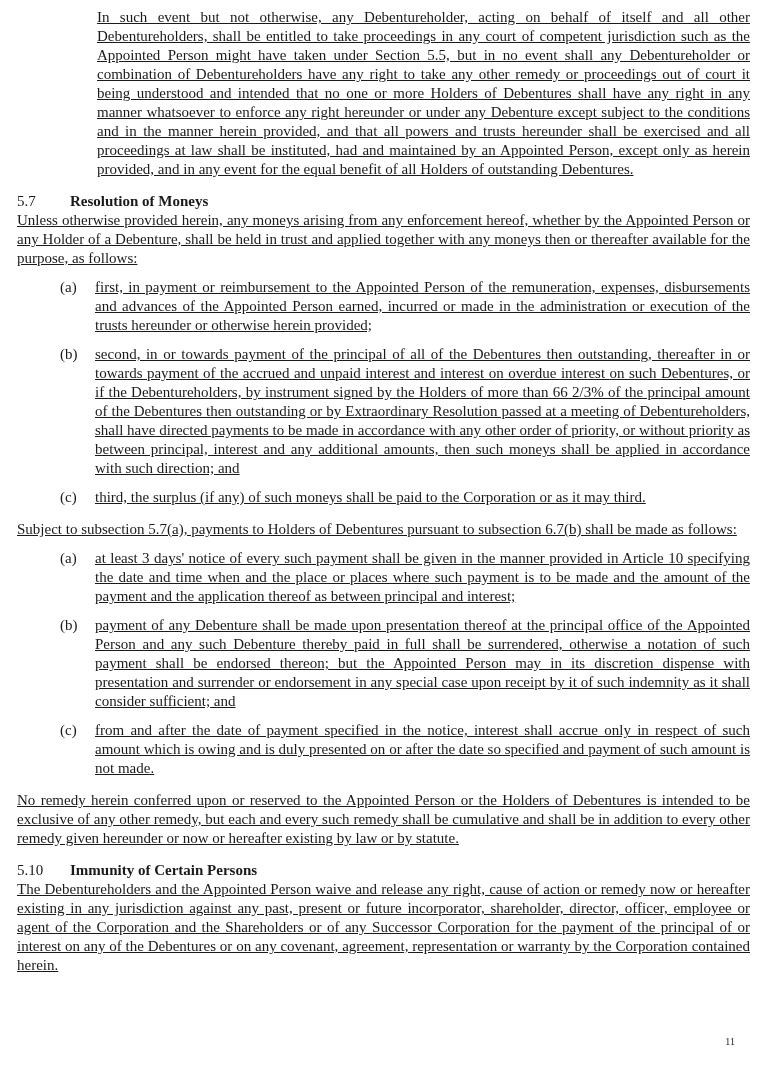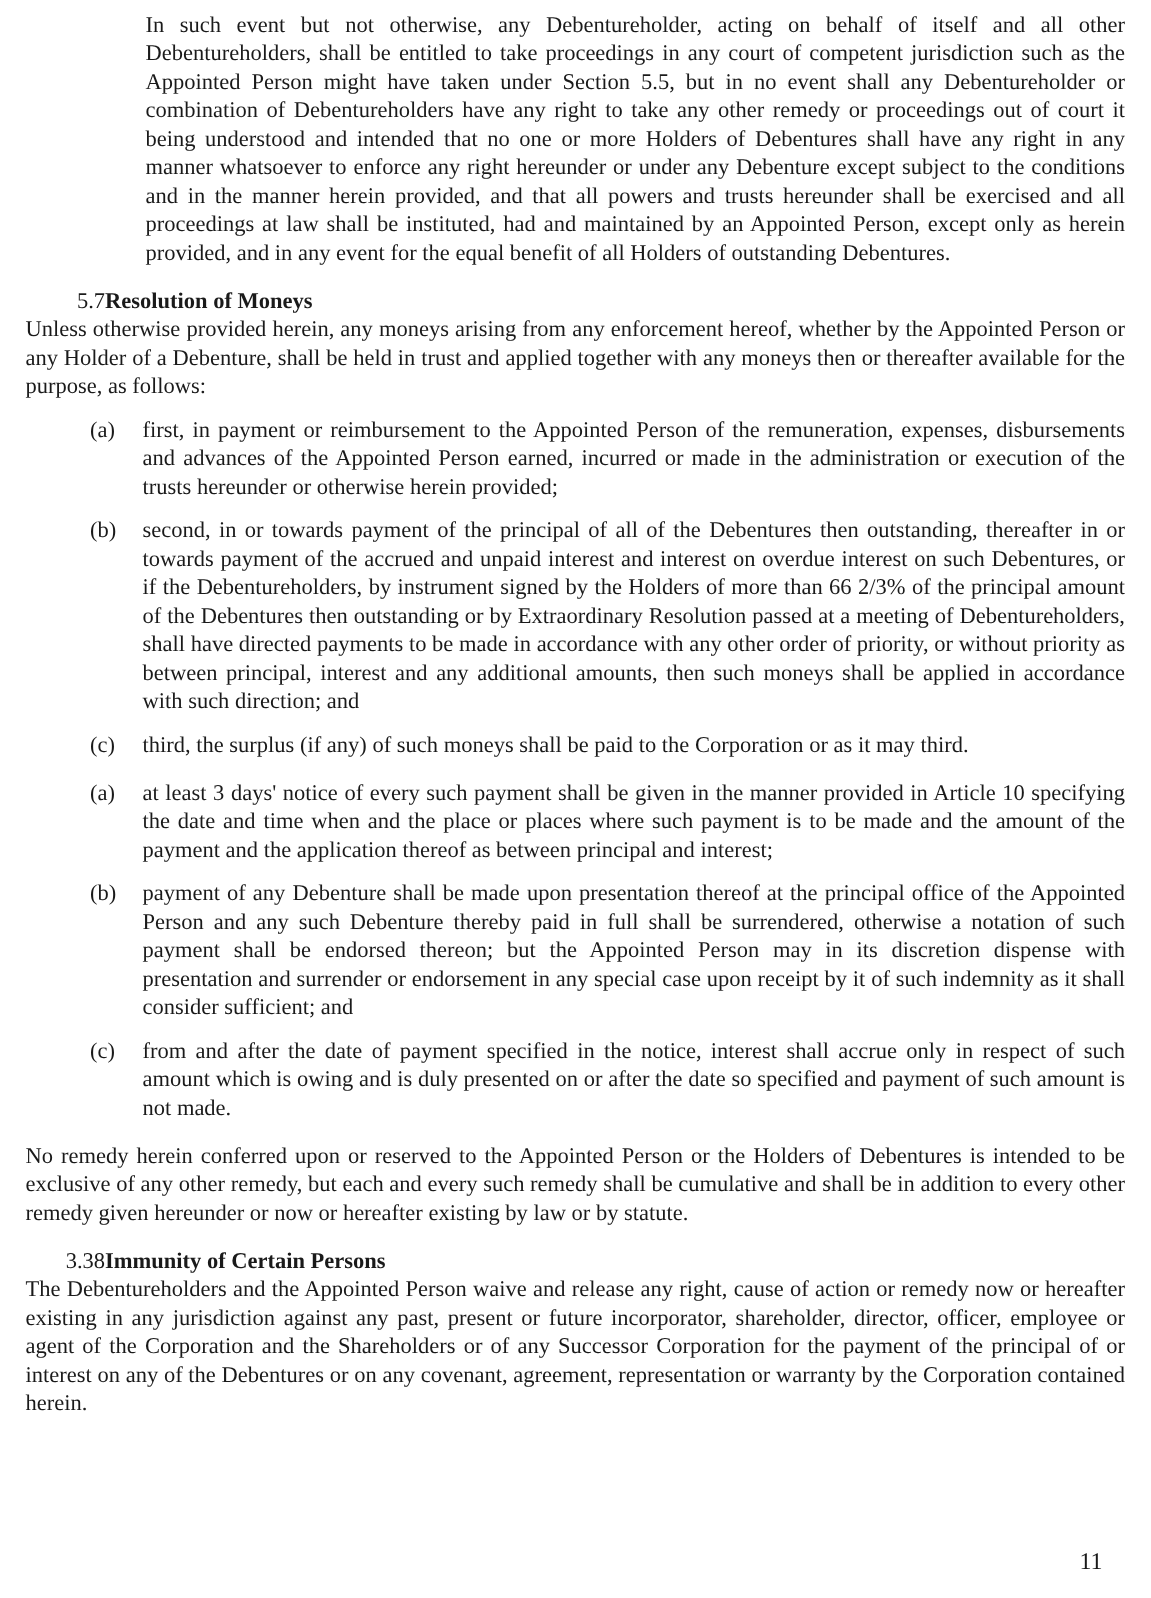--- a/index.html
+++ b/index.html
@@ -16,54 +16,54 @@
     background: #ffffff;
     font-family: "Liberation Serif", serif;
     font-size: 15px;
     line-height: 19px;
     color: #1a1a1a;
     overflow: hidden;
   }
   .para {
     margin: 0;
     text-align: justify;
+    text-decoration: underline;
   }
   .intro {
     margin-left: 80px;
   }
   .section {
     margin-top: 13px;
   }
   .sec-head {
     margin: 0 0 0 0;
   }
   .sec-num {
     display: inline-block;
     width: 53px;
-    text-align: right;
   }
   .sec-title {
     font-weight: bold;
   }
   .item {
     position: relative;
     margin-left: 43px;
     padding-left: 35px;
     margin-top: 10px;
   }
   .item-label {
     position: absolute;
     left: 0;
     top: 0;
   }
   .page-number {
     position: absolute;
     right: 32px;
     bottom: 14px;
-    font-size: 16px;
+    font-size: 10px;
   }
 </style>
 </head>
 <body>
 
 <div class="doc-page">
 
   <p class="para intro">In such event but not otherwise, any Debentureholder, acting on behalf of itself and all other Debentureholders, shall be entitled to take proceedings in any court of competent jurisdiction such as the Appointed Person might have taken under Section 5.5, but in no event shall any Debentureholder or combination of Debentureholders have any right to take any other remedy or proceedings out of court it being understood and intended that no one or more Holders of Debentures shall have any right in any manner whatsoever to enforce any right hereunder or under any Debenture except subject to the conditions and in the manner herein provided, and that all powers and trusts hereunder shall be exercised and all proceedings at law shall be instituted, had and maintained by an Appointed Person, except only as herein provided, and in any event for the equal benefit of all Holders of outstanding Debentures.</p>
 
   <div class="section">
@@ -79,40 +79,41 @@
       <span class="item-label">(b)</span>
       <p class="para">second, in or towards payment of the principal of all of the Debentures then outstanding, thereafter in or towards payment of the accrued and unpaid interest and interest on overdue interest on such Debentures, or if the Debentureholders, by instrument signed by the Holders of more than 66 2/3% of the principal amount of the Debentures then outstanding or by Extraordinary Resolution passed at a meeting of Debentureholders, shall have directed payments to be made in accordance with any other order of priority, or without priority as between principal, interest and any additional amounts, then such moneys shall be applied in accordance with such direction; and</p>
     </div>
     <div class="item">
       <span class="item-label">(c)</span>
       <p class="para">third, the surplus (if any) of such moneys shall be paid to the Corporation or as it may third.</p>
     </div>
   </div>
 
   <div class="section">
+    <p class="para">Subject to subsection 5.7(a), payments to Holders of Debentures pursuant to subsection 6.7(b) shall be made as follows:</p>
     <div class="item">
       <span class="item-label">(a)</span>
       <p class="para">at least 3 days' notice of every such payment shall be given in the manner provided in Article 10 specifying the date and time when and the place or places where such payment is to be made and the amount of the payment and the application thereof as between principal and interest;</p>
     </div>
     <div class="item">
       <span class="item-label">(b)</span>
       <p class="para">payment of any Debenture shall be made upon presentation thereof at the principal office of the Appointed Person and any such Debenture thereby paid in full shall be surrendered, otherwise a notation of such payment shall be endorsed thereon; but the Appointed Person may in its discretion dispense with presentation and surrender or endorsement in any special case upon receipt by it of such indemnity as it shall consider sufficient; and</p>
     </div>
     <div class="item">
       <span class="item-label">(c)</span>
       <p class="para">from and after the date of payment specified in the notice, interest shall accrue only in respect of such amount which is owing and is duly presented on or after the date so specified and payment of such amount is not made.</p>
     </div>
   </div>
 
   <div class="section">
     <p class="para">No remedy herein conferred upon or reserved to the Appointed Person or the Holders of Debentures is intended to be exclusive of any other remedy, but each and every such remedy shall be cumulative and shall be in addition to every other remedy given hereunder or now or hereafter existing by law or by statute.</p>
   </div>
 
   <div class="section">
     <div class="sec-head">
-      <span class="sec-num">3.38</span><span class="sec-title">Immunity of Certain Persons</span>
+      <span class="sec-num">5.10</span><span class="sec-title">Immunity of Certain Persons</span>
     </div>
     <p class="para">The Debentureholders and the Appointed Person waive and release any right, cause of action or remedy now or hereafter existing in any jurisdiction against any past, present or future incorporator, shareholder, director, officer, employee or agent of the Corporation and the Shareholders or of any Successor Corporation for the payment of the principal of or interest on any of the Debentures or on any covenant, agreement, representation or warranty by the Corporation contained herein.</p>
   </div>
 
   <div class="page-number">11</div>
 
 </div>
 
 </body></html>

